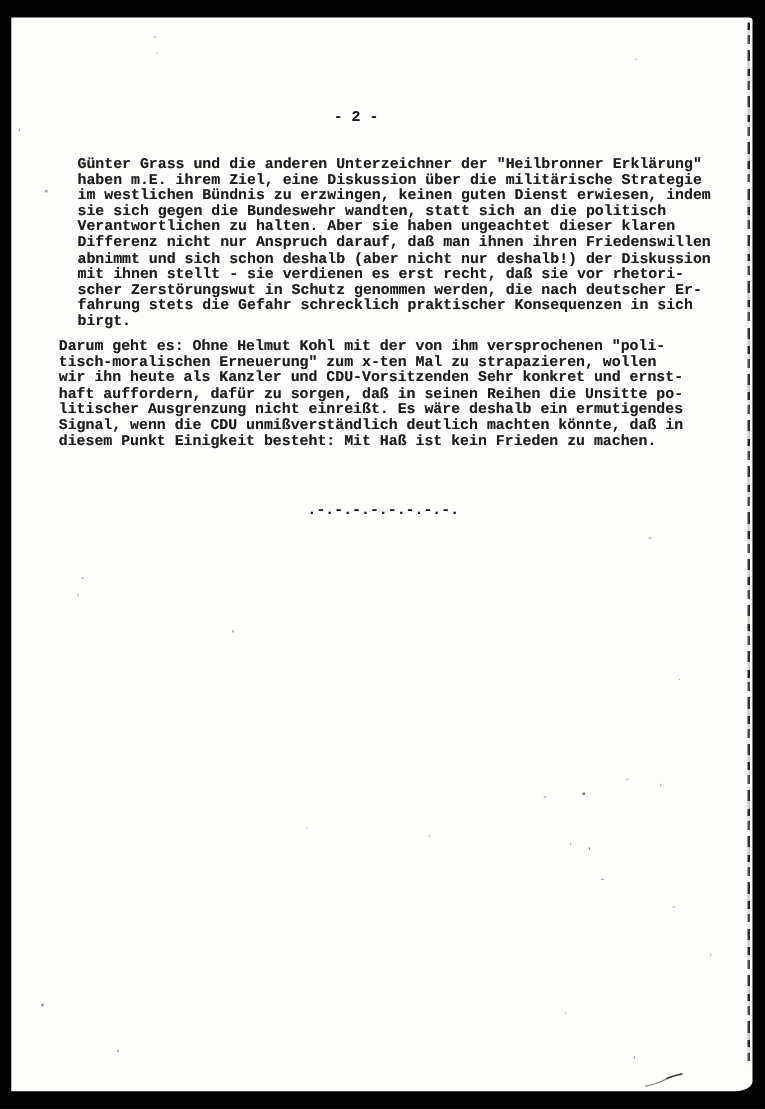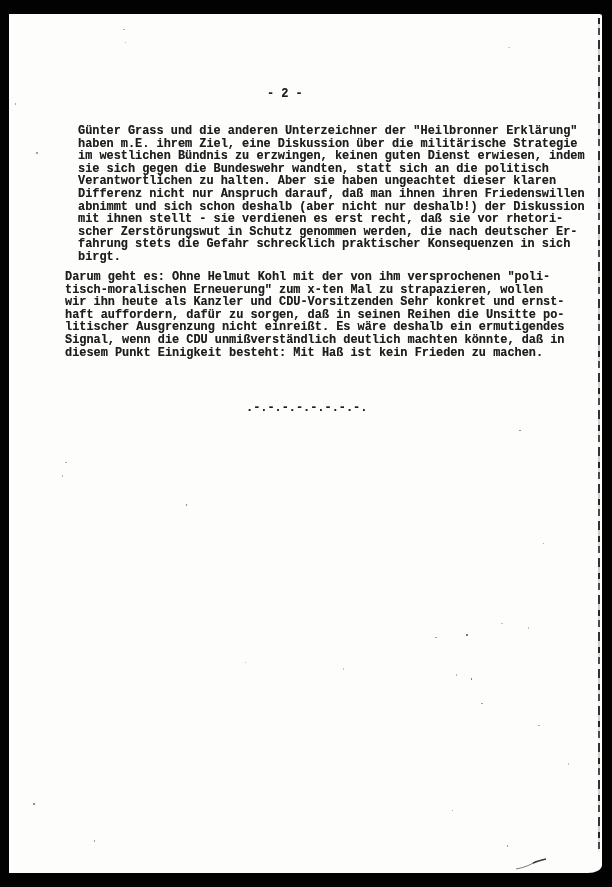--- a/index.html
+++ b/index.html
@@ -29,22 +29,22 @@
     font-family: "Liberation Mono", "DejaVu Sans Mono", monospace;
     font-weight: bold;
     font-size: 11.9px;
     line-height: 12.6px;
     color: #1e1e1e;
     white-space: pre;
     letter-spacing: 0;
     text-shadow: 0 0 0.5px rgba(25,25,25,0.55);
   }
   .page-num { left: 258px; top: 74px; }
-  .para-1   { left: 69px;  top: 111px; }
-  .para-2   { left: 56px;  top: 257px; }
+  .para-1   { left: 53px;  top: 111px; }
+  .para-2   { left: 38px;  top: 257px; }
   .divider  { left: 237px; top: 388px; }
   .edge-line {
     position: absolute;
     left: 589px;
     top: 4px;
     width: 2px;
     height: 834px;
     background: repeating-linear-gradient(
       180deg,
       rgba(15,15,15,0.9) 0px, rgba(15,15,15,0.9) 6px,

